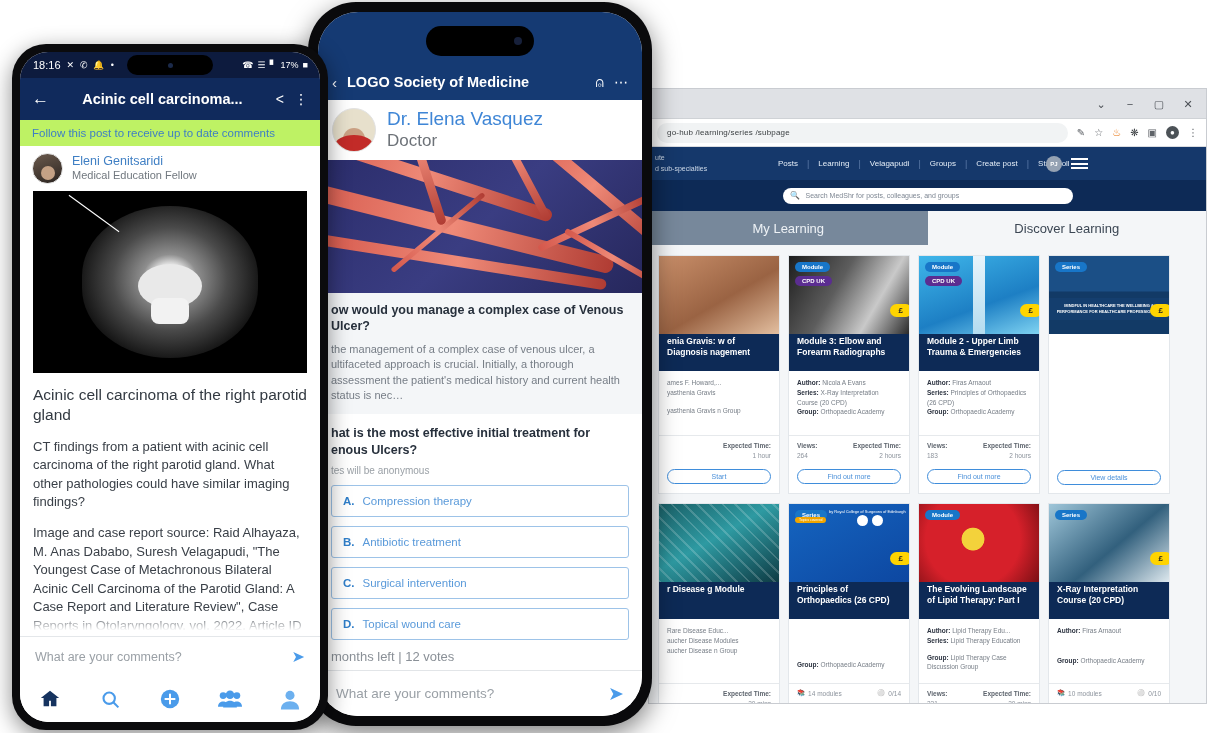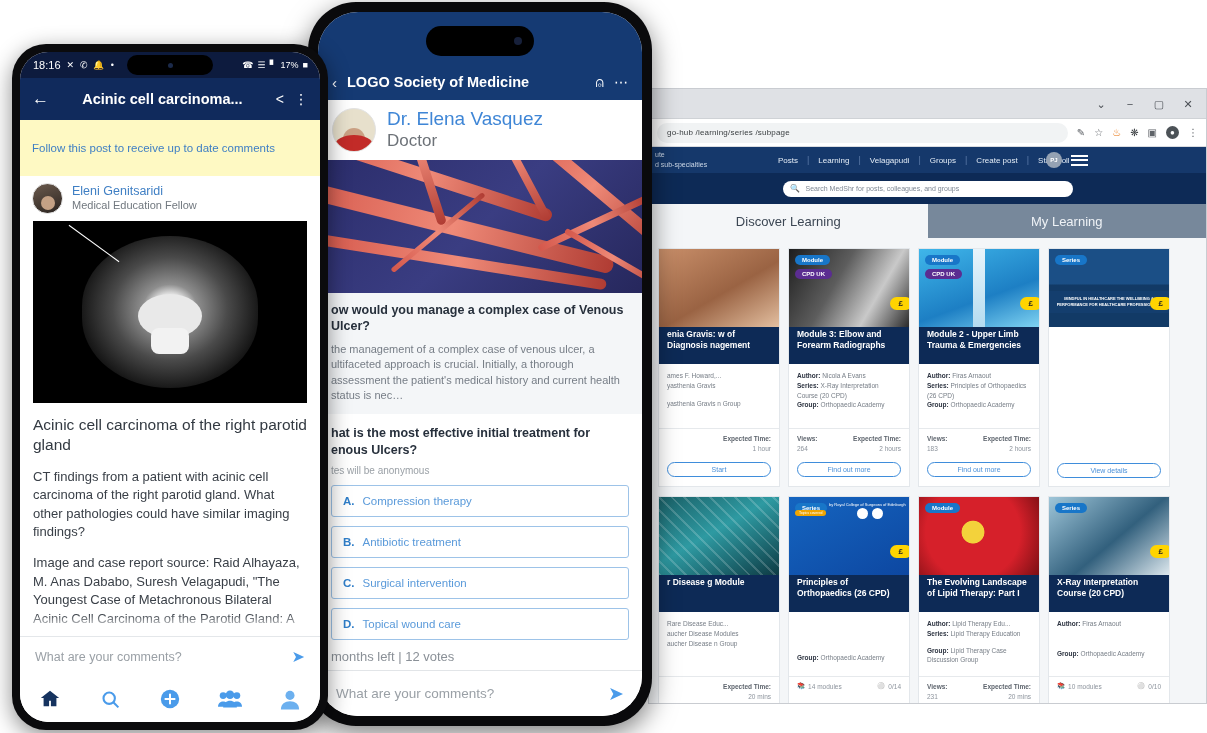--- a/index.html
+++ b/index.html
@@ -14,21 +14,21 @@
   .win-btn { color:#4b4f55; font-size:11px; line-height:1; width:12px; text-align:center; }
   .addr-bar { height:28px; background:#ffffff; display:flex; align-items:center; padding:0 8px; border-bottom:1px solid #dadce0; }
   .addr-pill { flex:1; height:20px; background:#f1f3f4; border-radius:11px; display:flex; align-items:center;
                padding:0 10px; font-size:8px; color:#3c4043; letter-spacing:.2px; }
   .addr-icons { display:flex; align-items:center; gap:9px; padding-left:9px; }
   .ai { font-size:10px; color:#5f6368; line-height:1; }
   .ai.flame{ color:#e8710a;}
   .ai.puz{ color:#3c4043;}
   .ai.prof{ width:13px;height:13px;border-radius:50%;background:#4c5257;color:#fff;font-size:8px;display:flex;align-items:center;justify-content:center;}
 
-  .site-nav { height:26px; background:#15386b; display:flex; align-items:center; padding-left:6px; position:relative; }
+  .site-nav { height:33px; background:#15386b; display:flex; align-items:center; padding-left:6px; position:relative; }
   .brand-frag { color:#cdd9e8; font-size:7px; line-height:1.45; white-space:nowrap; }
   .nav-links { position:absolute; left:120px; display:flex; align-items:center; gap:0; }
   .nav-link { color:#e3ecf6; font-size:8px; padding:0 9px; white-space:nowrap; }
   .nav-sep { color:#5c7ba8; font-size:9px; }
   .nav-right { position:absolute; right:118px; display:flex; align-items:center; gap:9px; }
   .nav-avatar { width:16px;height:16px;border-radius:50%;background:#95a2b3;color:#fff;font-size:6px;
                 display:flex;align-items:center;justify-content:center;font-weight:bold; }
   .nav-burger { display:flex; flex-direction:column; gap:2.5px; }
   .nav-burger i { display:block; width:17px; height:2px; background:#fff; }
 
@@ -97,21 +97,21 @@
   .and-status .lgrp span { color:#fff; font-size:9px; }
   .and-status .rgrp { position:absolute; right:12px; display:flex; align-items:center; gap:4px; color:#fff; font-size:9px; }
   .and-punch { position:absolute; left:50%; top:3px; transform:translateX(-50%); width:86px; height:20px;
                background:#000; border-radius:12px; display:flex; align-items:center; justify-content:center; }
   .and-punch i { width:5px;height:5px;border-radius:50%;background:#1b2a4a; display:block; }
   .and-appbar { height:42px; background:#102a5c; display:flex; align-items:center; padding:0 12px; gap:10px; }
   .and-appbar .back { color:#fff; font-size:17px; }
   .and-appbar .title { flex:1; color:#fff; font-size:14.5px; font-weight:bold; text-align:center; white-space:nowrap;
                        overflow:hidden; text-overflow:ellipsis; }
   .and-appbar .ic { color:#fff; font-size:14px; }
-  .follow-bar { background:#fef9c3; padding:22px 12px; color:#3f7fc4; font-size:11.5px; }
+  .follow-bar { background:#bef264; padding:7px 12px; color:#3f7fc4; font-size:11.5px; }
   .author-row { display:flex; align-items:center; gap:9px; padding:7px 12px; background:#fff; }
   .avatar-sm { width:31px;height:31px;border-radius:50%; background:linear-gradient(160deg,#6b5a4d,#2b2420);
                border:1px solid #ddd; flex:none; position:relative; overflow:hidden; }
   .avatar-sm::after{content:"";position:absolute;left:50%;top:42%;transform:translateX(-50%);width:14px;height:14px;border-radius:50%;background:#c4a185;}
   .author-name { color:#3f7fc4; font-size:12.5px; line-height:1.25; }
   .author-role { color:#71787f; font-size:11px; line-height:1.25; }
   .and-scroll { flex:1; overflow:hidden; background:#fff; position:relative; }
   .ct-img { margin:0 13px; height:182px; background:#000; position:relative; overflow:hidden; }
   .ct-scan { position:absolute; left:50%; top:50%; transform:translate(-50%,-50%); width:176px; height:152px;
              border-radius:50%/46%; background:radial-gradient(ellipse at 50% 48%, #dcdcdc 0 14%, #8e8e8e 22%, #4a4a4a 46%, #161616 72%); }
@@ -228,22 +228,22 @@
     </div>
 
     <div class="search-band">
       <div class="search-pill">
         <span class="sic">🔍</span>
         <span class="txt">Search MedShr for posts, colleagues, and groups</span>
       </div>
     </div>
 
     <div class="tabbar">
+      <div class="tab">My Learning</div>
       <div class="tab active">Discover Learning</div>
-      <div class="tab">My Learning</div>
     </div>
 
     <div class="cards-area">
 
       <div class="card-row">
 
         <div class="card">
           <div class="card-img art1"></div>
           <div class="card-title">enia Gravis: w of Diagnosis nagement</div>
           <div class="card-meta">

